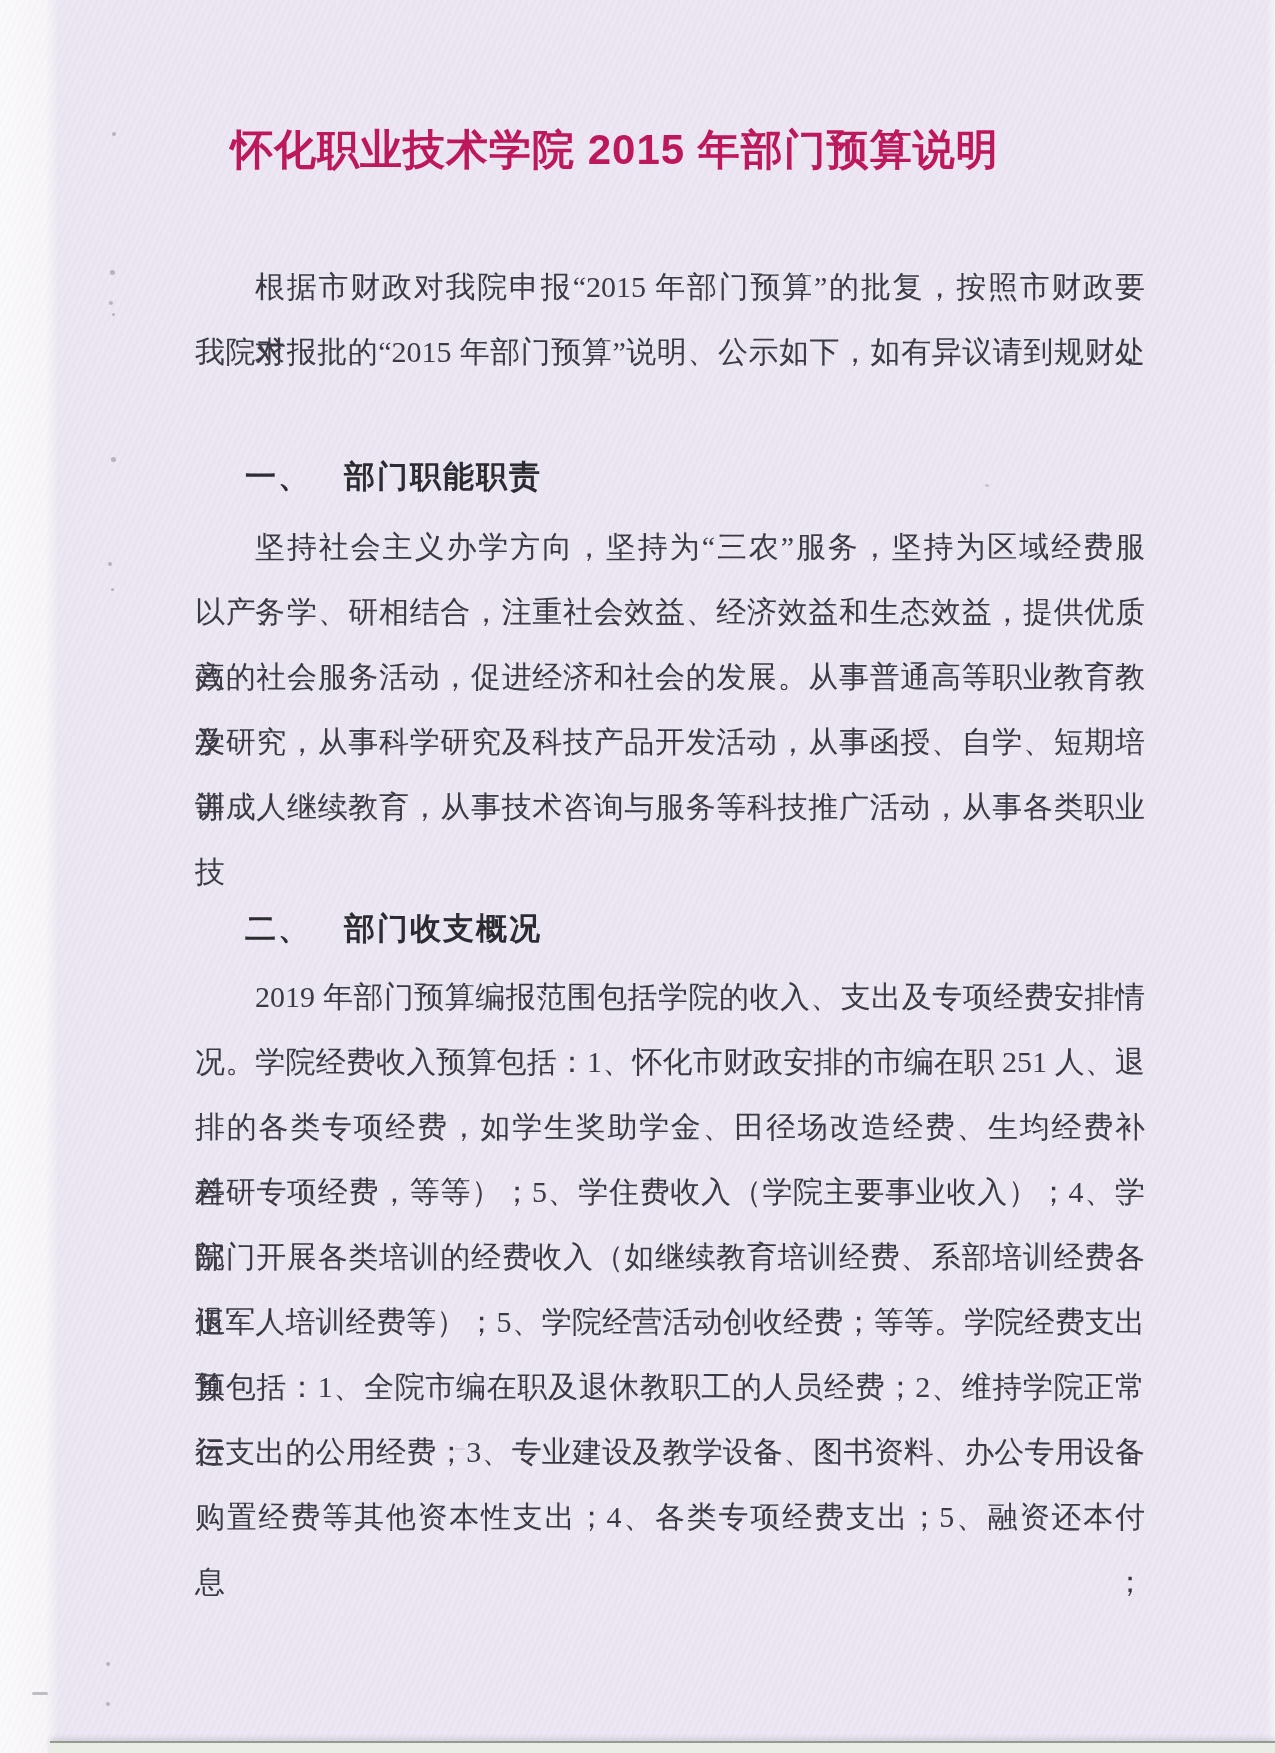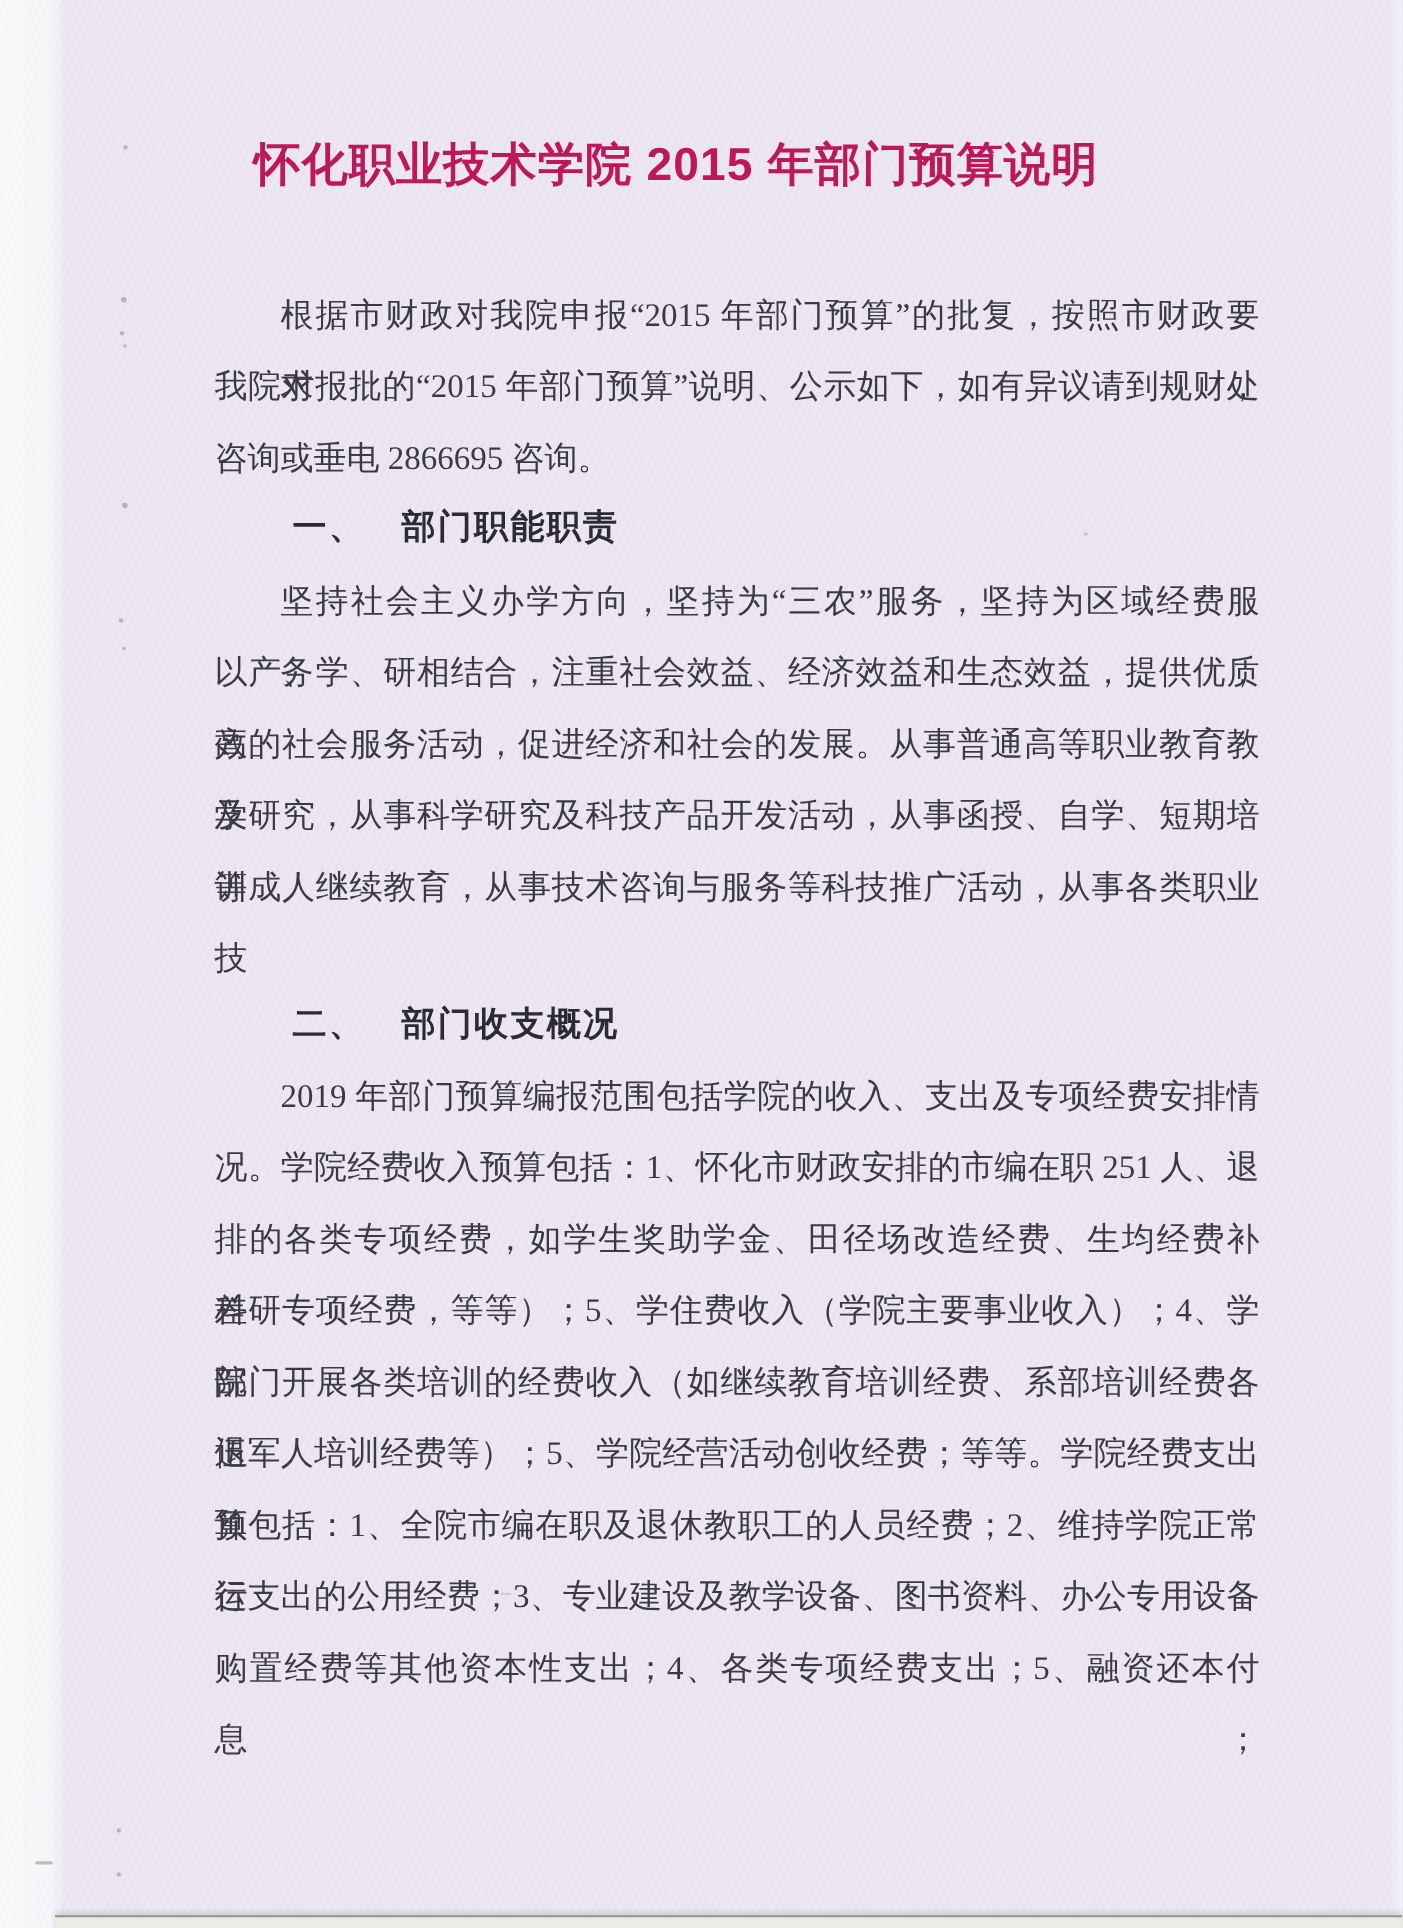--- a/index.html
+++ b/index.html
@@ -37,43 +37,42 @@
   }
   .para{position:absolute;left:195px;width:950px;}
   .line{
     height:65px;line-height:65px;font-size:30px;
     text-align:justify;text-align-last:justify;
     color:#3b3a42;
   }
   .line.first{padding-left:60px;box-sizing:border-box;}
   .line.last{text-align-last:left;}
   .heading{
-    position:absolute;left:206px;width:950px;height:65px;line-height:65px;
+    position:absolute;left:185px;width:950px;height:65px;line-height:65px;
     padding-left:60px;box-sizing:border-box;
-    font-family:Liberation Sans, sans-serif;
+    font-family:Liberation Mono, monospace;
     font-weight:bold;font-size:31px;color:#2c2b32;letter-spacing:2px;
   }
   .speck{position:absolute;background:#8a8894;border-radius:50%;opacity:.55;}
   .dash{position:absolute;background:#9a98a0;opacity:.6;border-radius:2px;}
 </style>
 </head>
 <body>
 
 <div class="left-strip"></div>
 <div class="grain"></div>
 <div class="right-edge"></div>
 
 <div class="doc">
 
   <div class="title">怀化职业技术学院 2015 年部门预算说明</div>
 
   <div class="para" style="top:254px;">
     <div class="line first">根据市财政对我院申报“2015 年部门预算”的批复，按照市财政要求，</div>
     <div class="line">我院对报批的“2015 年部门预算”说明、公示如下，如有异议请到规财处</div>
-    <div class="line last">咨询或垂电 2866695 咨询。</div>
   </div>
 
   <div class="heading" style="top:446px;">一、　部门职能职责</div>
 
   <div class="para" style="top:514px;">
     <div class="line first">坚持社会主义办学方向，坚持为“三农”服务，坚持为区域经费服务，</div>
     <div class="line">以产、学、研相结合，注重社会效益、经济效益和生态效益，提供优质高</div>
     <div class="line">效的社会服务活动，促进经济和社会的发展。从事普通高等职业教育教学</div>
     <div class="line">及研究，从事科学研究及科技产品开发活动，从事函授、自学、短期培训</div>
     <div class="line">等成人继续教育，从事技术咨询与服务等科技推广活动，从事各类职业技</div>

